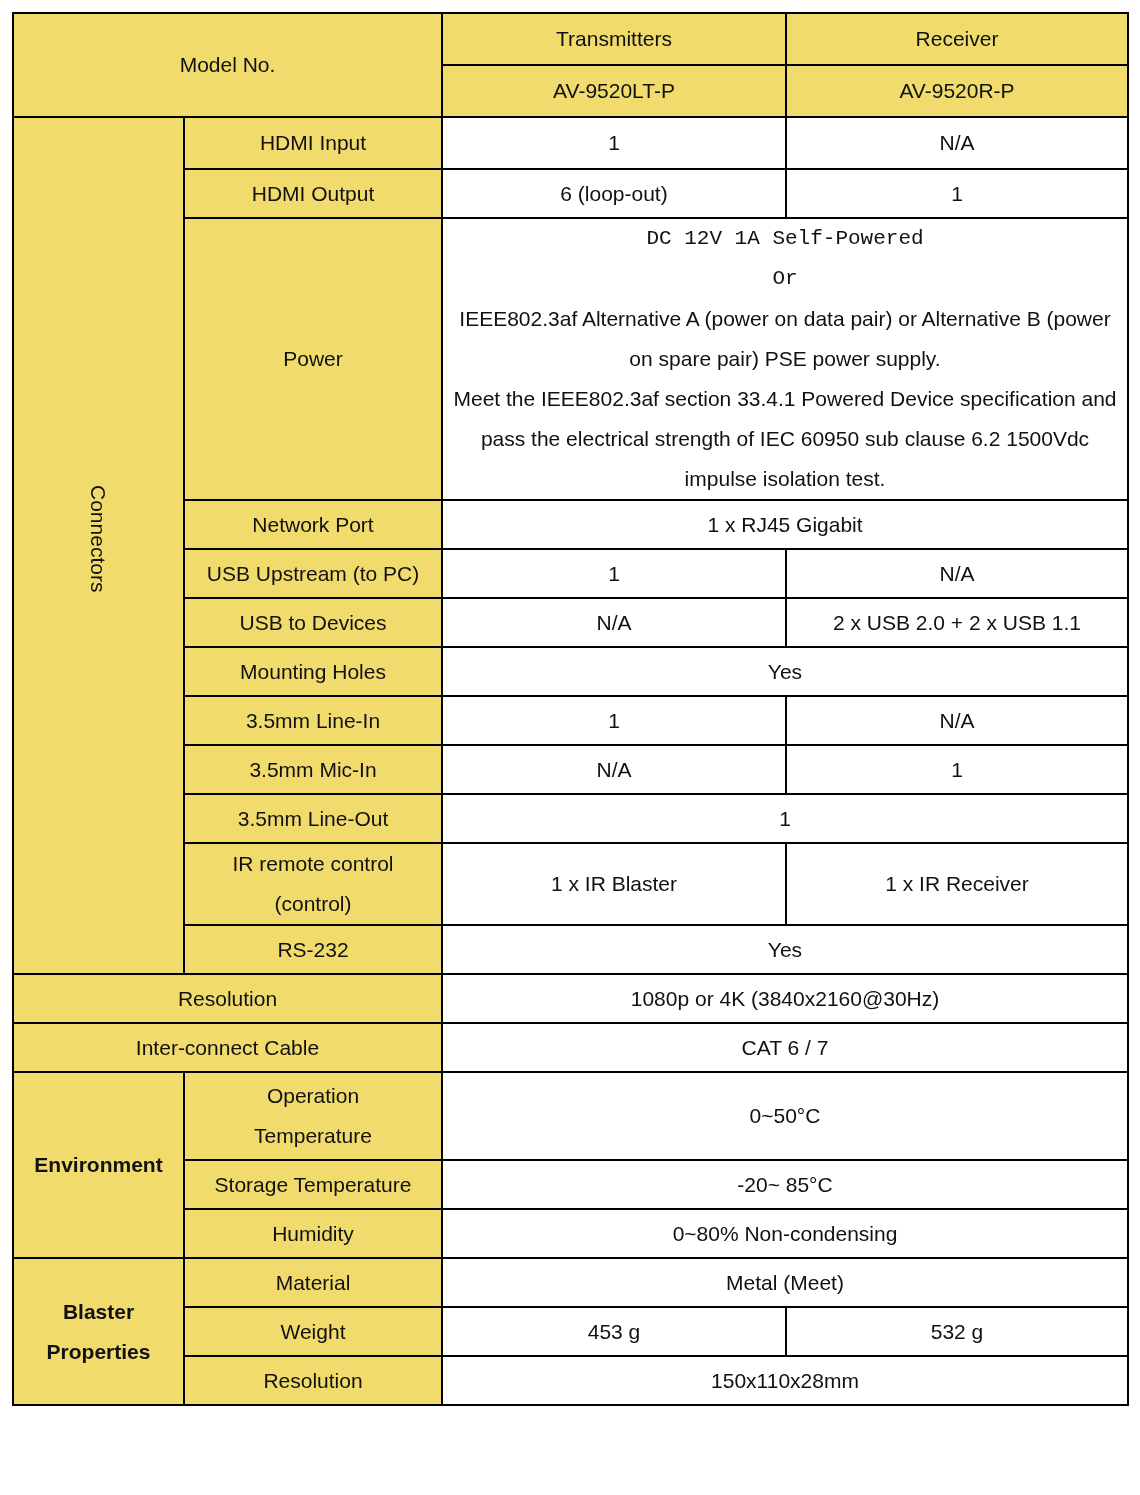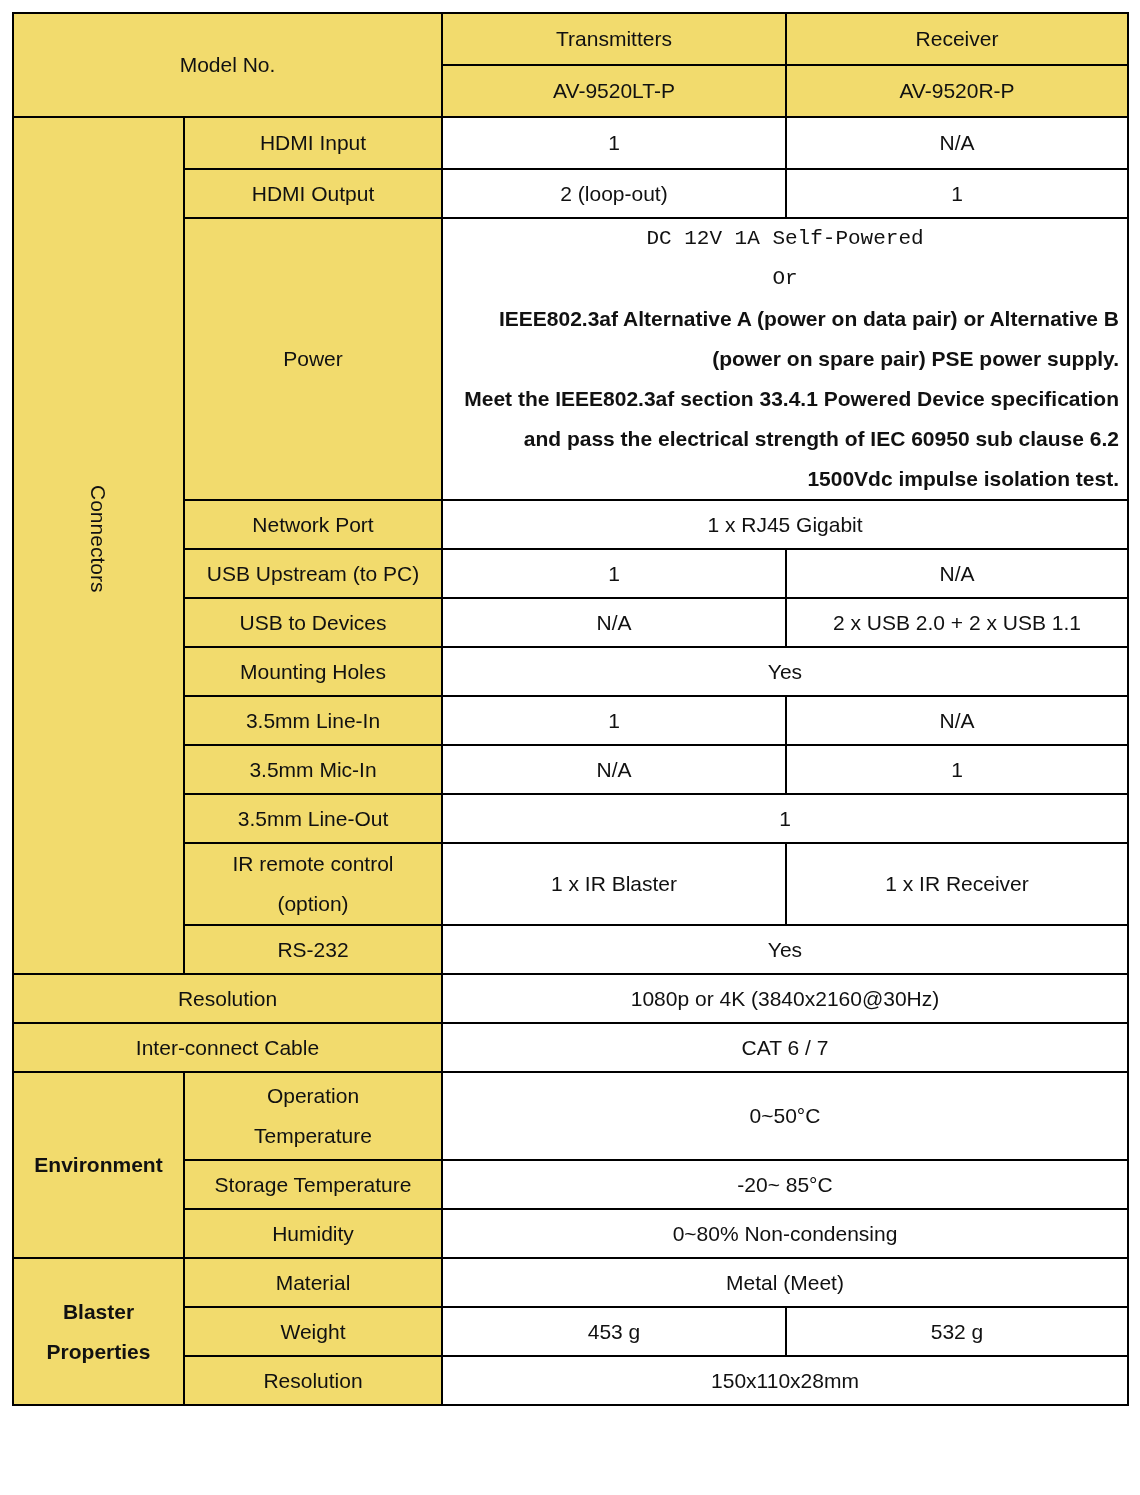--- a/index.html
+++ b/index.html
@@ -25,21 +25,21 @@
   .bold { font-weight: bold; }
   .vert { position: relative; }
   .vert span {
     display: inline-block;
     writing-mode: vertical-rl;
     transform: none;
     white-space: nowrap;
     line-height: 1;
   }
   .power-cell { line-height: 32px; padding: 10px 12px; }
-  .power-cell .left { text-align: right; display: block; font-weight: bold; }
+  .power-cell .left { text-align: center; display: block; }
   .power-cell .center { text-align: center; display: block; font-family: Liberation Mono, monospace; }
   .two-line { line-height: 40px; }
   .h53 { height: 49px; }
   .h56 { height: 52px; }
 </style>
 </head>
 <body>
 
 <table class="spec-table">
   <colgroup>
@@ -63,21 +63,21 @@
     <tr class="h56">
       <td class="y vert" rowspan="12">
         <span>Connectors</span>
       </td>
       <td class="y">HDMI Input</td>
       <td class="w">1</td>
       <td class="w">N/A</td>
     </tr>
     <tr class="h53">
       <td class="y">HDMI Output</td>
-      <td class="w">2 (loop-out)</td>
+      <td class="w">6 (loop-out)</td>
       <td class="w">1</td>
     </tr>
     <tr style="height:259px">
       <td class="y">Power</td>
       <td class="w power-cell" colspan="2">
         <span class="center">DC 12V 1A Self-Powered</span>
         <span class="center">Or</span>
         <span class="left">IEEE802.3af Alternative A (power on data pair) or Alternative B (power on spare pair) PSE power supply.</span>
         <span class="left">Meet the IEEE802.3af section 33.4.1 Powered Device specification and pass the electrical strength of IEC 60950 sub clause 6.2 1500Vdc impulse isolation test.</span>
       </td>
@@ -110,21 +110,21 @@
       <td class="w">N/A</td>
       <td class="w">1</td>
     </tr>
     <tr class="h53">
       <td class="y">3.5mm Line-Out</td>
       <td class="w" colspan="2">1</td>
     </tr>
     <tr style="height:80px">
       <td class="y two-line">
         <div>IR remote control</div>
-        <div>(option)</div>
+        <div>(control)</div>
       </td>
       <td class="w">1 x IR Blaster</td>
       <td class="w">1 x IR Receiver</td>
     </tr>
     <tr class="h53">
       <td class="y">RS-232</td>
       <td class="w" colspan="2">Yes</td>
     </tr>
 
     <tr class="h53">

